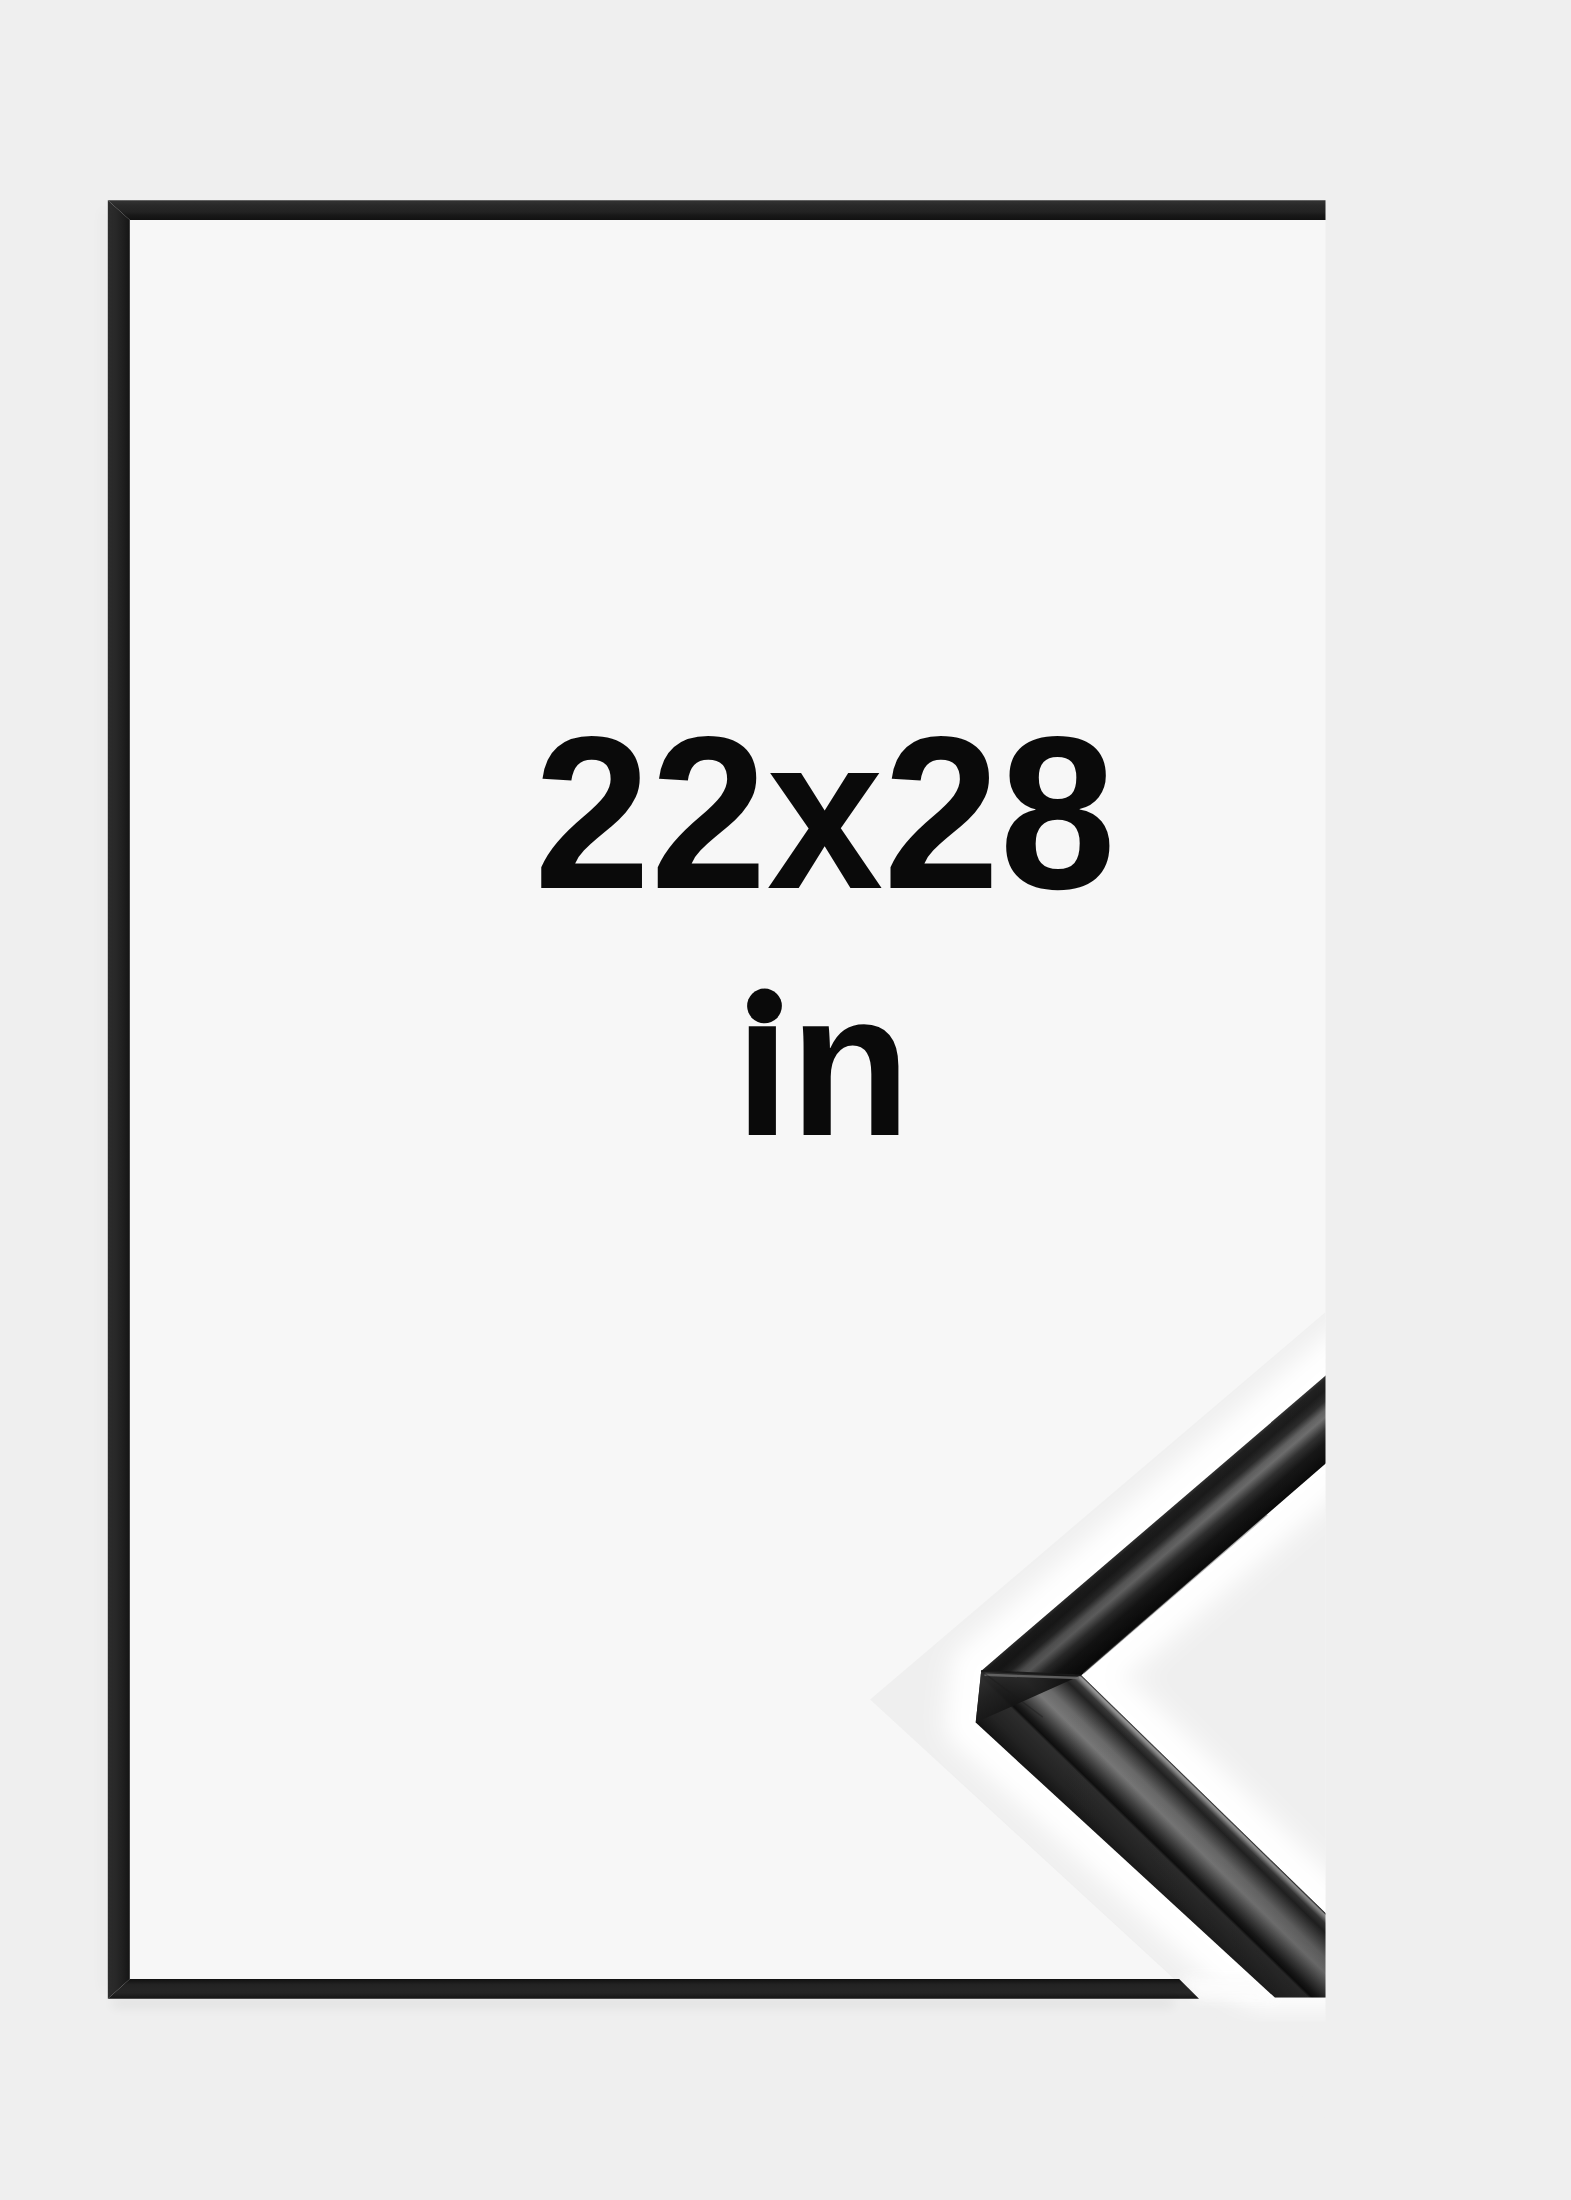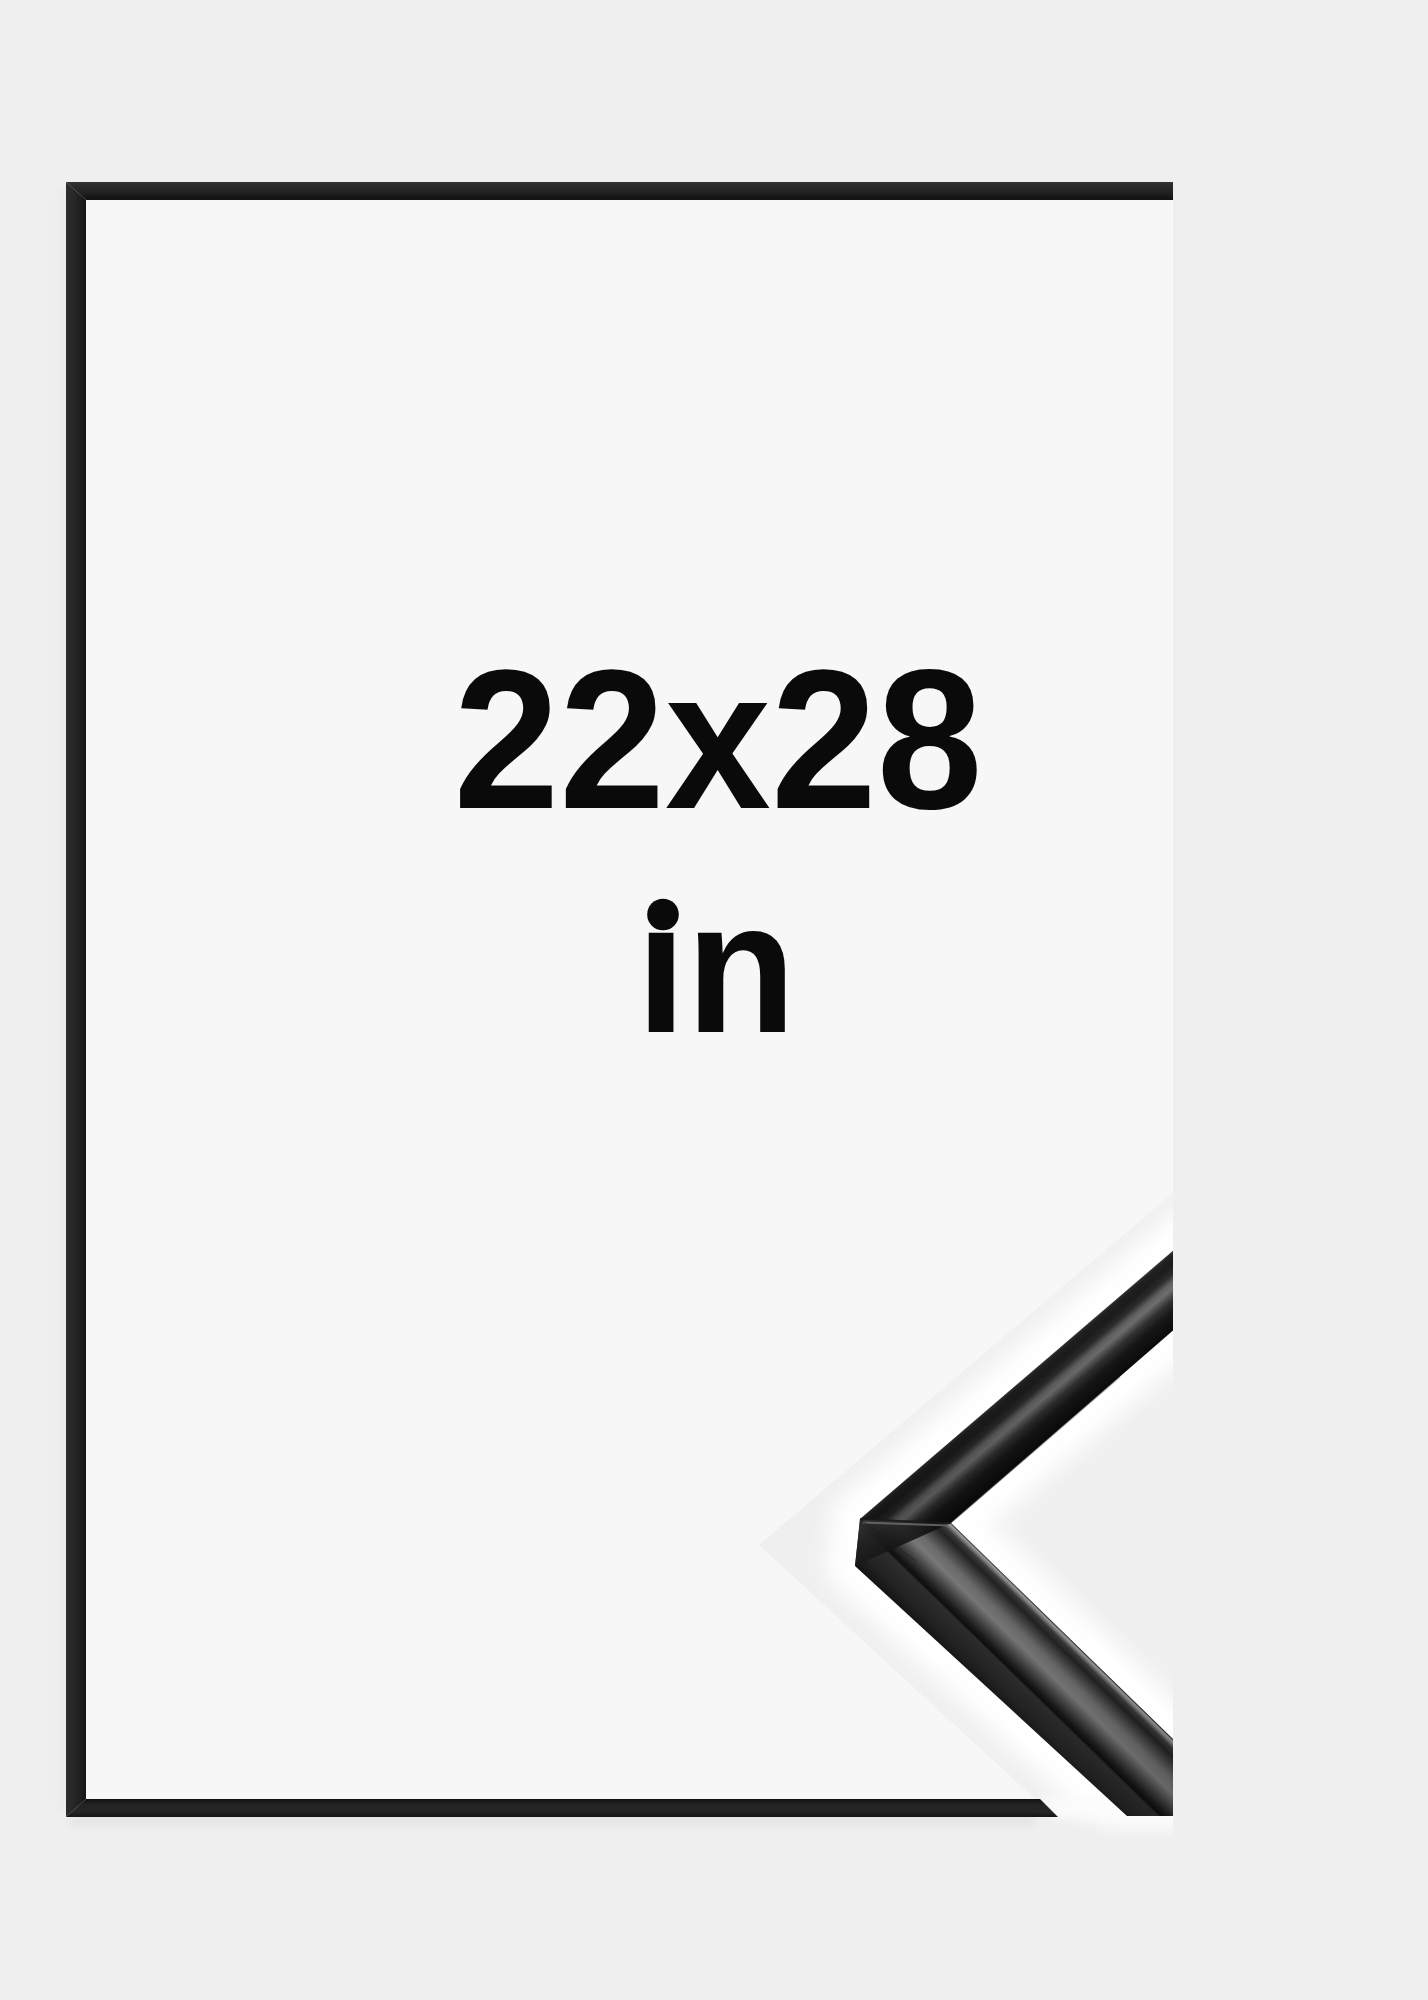--- a/index.html
+++ b/index.html
@@ -1,17 +1,17 @@
 <!DOCTYPE html>
 <html><head>
 <meta charset="utf-8">
 <style>
   html,body{margin:0;padding:0;background:#efefef;}
   .page{position:relative;width:1173px;height:2000px;overflow:hidden;
-        font-family:"Liberation Sans", sans-serif;}
+        font-family:"Liberation Sans", sans-serif;margin-left:32px;}
   svg{position:absolute;left:0;top:0;}
 </style>
 </head>
 <body>
 <div class="page">
 <svg width="1428" height="2000" viewBox="0 0 1428 2000">
   <defs>
     <linearGradient id="vfade" x1="0" y1="1810" x2="0" y2="1844" gradientUnits="userSpaceOnUse">
       <stop offset="0" stop-color="#ffffff"></stop>
       <stop offset="1" stop-color="#000000"></stop>

